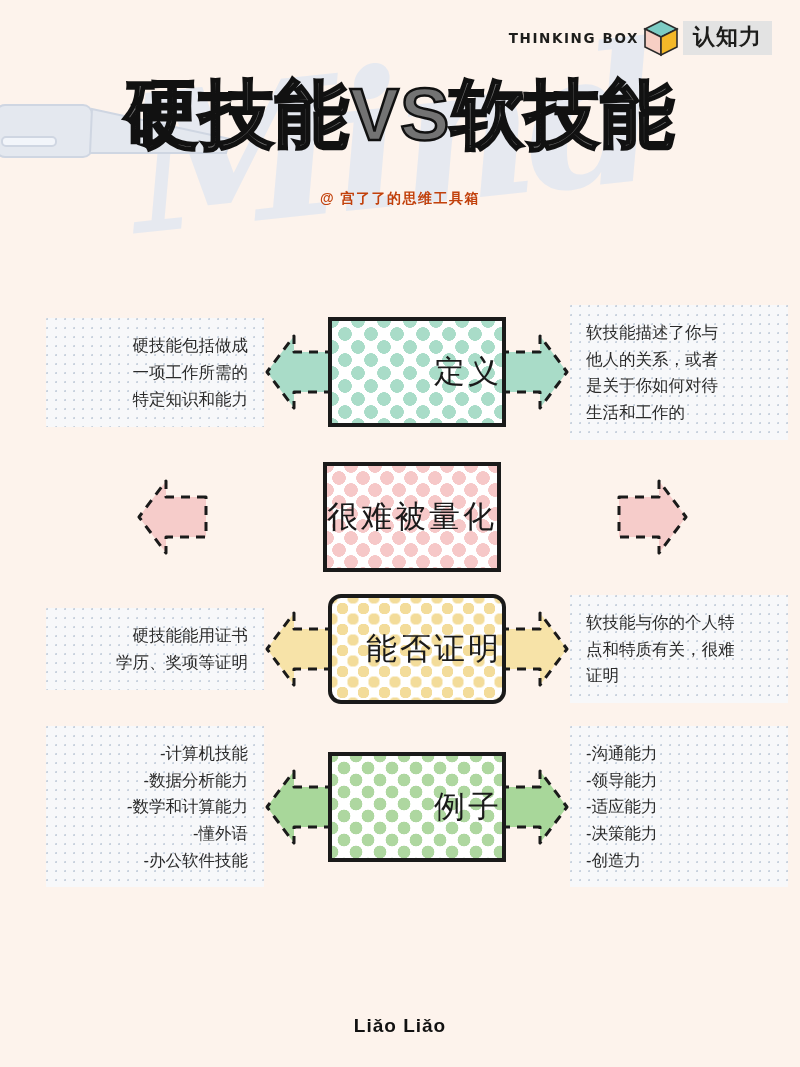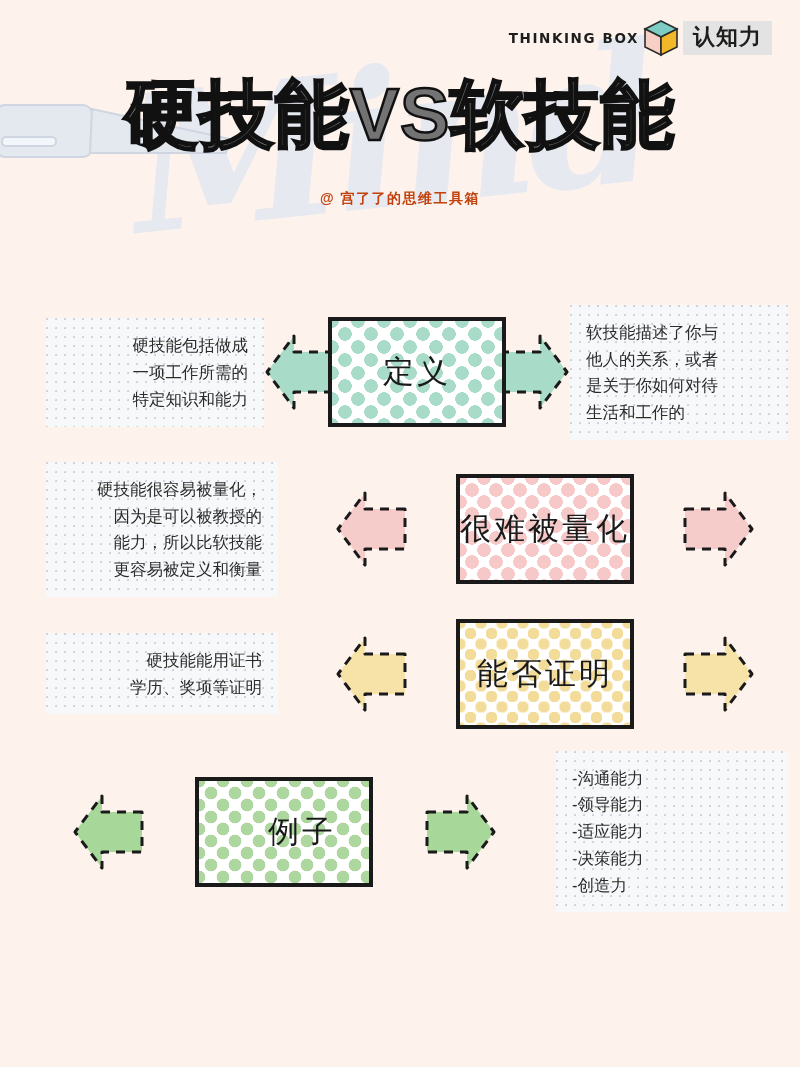--- a/index.html
+++ b/index.html
@@ -137,21 +137,21 @@
     justify-content: center;
     position: relative;
   }
 
   .center-box {
     width: 178px;
     height: 110px;
     border: 4px solid #1a1a1a;
     display: flex;
     align-items: center;
-    justify-content: center;
+    justify-content: flex-end;
     background-color: #ffffff;
     position: relative;
     z-index: 4;
     flex: none;
   }
   .center-label {
     font-size: 31px;
     color: #1a1a1a;
     letter-spacing: 3px;
     font-weight: 400;
@@ -178,20 +178,21 @@
     background-size: 24px 24px, 24px 24px;
     background-position: 0 0, 12px 12px;
   }
   .pat-yellow {
     background-color:#fff;
     background-image:
       radial-gradient(circle at 50% 50%, #f3dc9a 5.6px, transparent 6px),
       radial-gradient(circle at 50% 50%, #f3dc9a 5.6px, transparent 6px);
     background-size: 21px 21px, 21px 21px;
     background-position: 0 0, 10.5px 10.5px;
+    border-radius: 13px;
   }
   .pat-green {
     background-color:#fff;
     background-image:
       radial-gradient(circle at 50% 50%, #aed7a0 6.2px, transparent 6.6px),
       radial-gradient(circle at 50% 50%, #aed7a0 6.2px, transparent 6.6px);
     background-size: 24px 24px, 24px 24px;
     background-position: 0 0, 12px 12px;
     padding-left: 36px;
   }
@@ -251,21 +252,20 @@
       </div>
       <div class="arrow-wrap">
         <svg class="arrow r" width="72" height="84" viewBox="0 0 72 84">
           <path d="M2 22 L42 22 L42 6 L69 42 L42 78 L42 62 L2 62 Z" fill="#a9dcc8" stroke="#1a1a1a" stroke-width="3" stroke-dasharray="9 7" stroke-linejoin="round"></path>
         </svg>
       </div>
       <div class="side right">软技能描述了你与<br>他人的关系，或者<br>是关于你如何对待<br>生活和工作的</div>
     </div>
 
     <div class="row">
-      <div class="side left">硬技能很容易被量化，<br>因为是可以被教授的<br>能力，所以比软技能<br>更容易被定义和衡量</div>
       <div class="arrow-wrap">
         <svg class="arrow l" width="72" height="84" viewBox="0 0 72 84">
           <path d="M70 22 L30 22 L30 6 L3 42 L30 78 L30 62 L70 62 Z" fill="#f6ccca" stroke="#1a1a1a" stroke-width="3" stroke-dasharray="9 7" stroke-linejoin="round"></path>
         </svg>
       </div>
       <div class="center-box pat-pink">
         <span class="center-label">很难被量化</span>
       </div>
       <div class="arrow-wrap">
         <svg class="arrow r" width="72" height="84" viewBox="0 0 72 84">
@@ -282,35 +282,38 @@
         </svg>
       </div>
       <div class="center-box pat-yellow">
         <span class="center-label">能否证明</span>
       </div>
       <div class="arrow-wrap">
         <svg class="arrow r" width="72" height="84" viewBox="0 0 72 84">
           <path d="M2 22 L42 22 L42 6 L69 42 L42 78 L42 62 L2 62 Z" fill="#f7e3a8" stroke="#1a1a1a" stroke-width="3" stroke-dasharray="9 7" stroke-linejoin="round"></path>
         </svg>
       </div>
+      <div class="side right">软技能与你的个人特<br>点和特质有关，很难<br>证明</div>
     </div>
 
     <div class="row">
+      <div class="side left">-计算机技能<br>-数据分析能力<br>-数学和计算能力<br>-懂外语<br>-办公软件技能</div>
       <div class="arrow-wrap">
         <svg class="arrow l" width="72" height="84" viewBox="0 0 72 84">
           <path d="M70 22 L30 22 L30 6 L3 42 L30 78 L30 62 L70 62 Z" fill="#a8d79a" stroke="#1a1a1a" stroke-width="3" stroke-dasharray="9 7" stroke-linejoin="round"></path>
         </svg>
       </div>
       <div class="center-box pat-green">
         <span class="center-label">例子</span>
       </div>
       <div class="arrow-wrap">
         <svg class="arrow r" width="72" height="84" viewBox="0 0 72 84">
           <path d="M2 22 L42 22 L42 6 L69 42 L42 78 L42 62 L2 62 Z" fill="#a8d79a" stroke="#1a1a1a" stroke-width="3" stroke-dasharray="9 7" stroke-linejoin="round"></path>
         </svg>
       </div>
       <div class="side right">-沟通能力<br>-领导能力<br>-适应能力<br>-决策能力<br>-创造力</div>
     </div>
 
   </div>
 
+  <div class="footer">Liǎo Liǎo</div>
 
 </div>
 
 </body></html>

